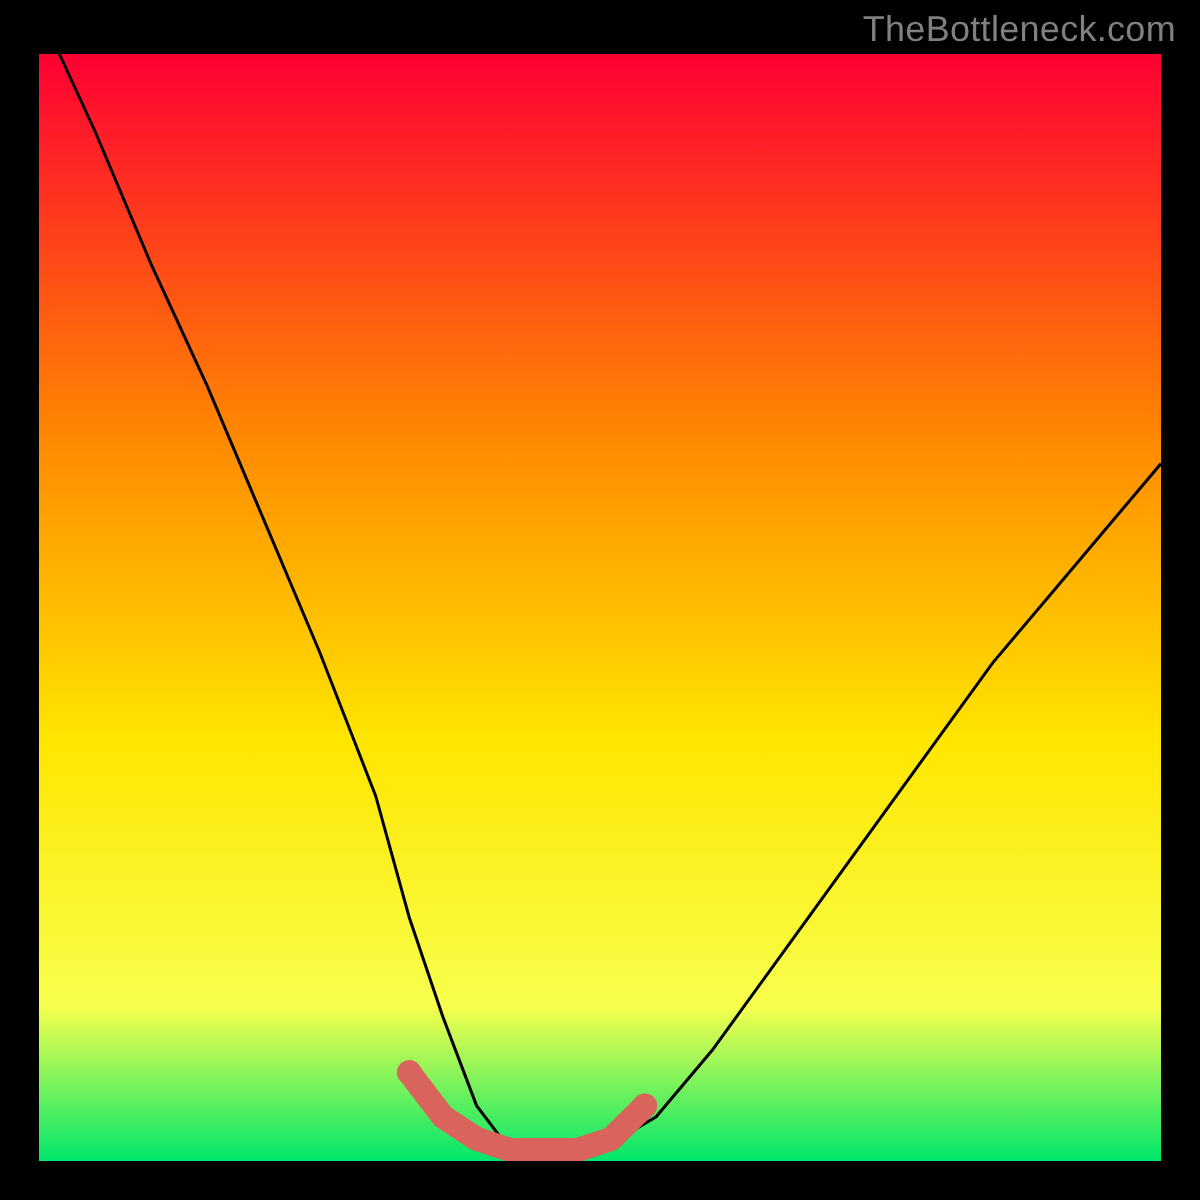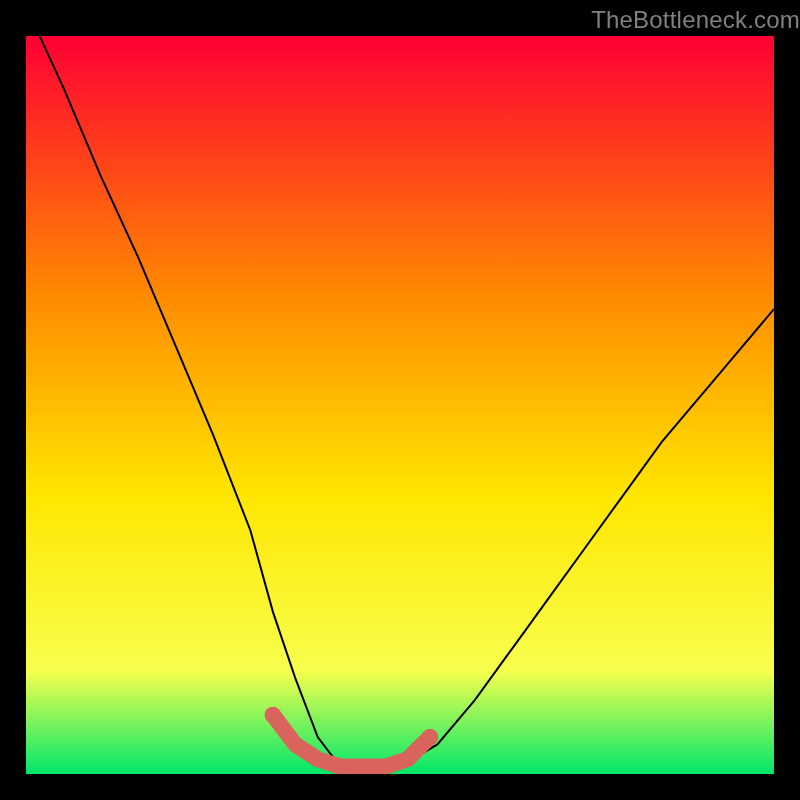--- a/index.html
+++ b/index.html
@@ -13,21 +13,21 @@
   }
   .frame {
     position: relative;
     width: 800px;
     height: 800px;
     background: #000;
   }
   .watermark {
     position: absolute;
     top: 6px;
-    right: 0;
+    right: 16px;
     color: #808080;
     font-size: 24px;
     font-weight: 500;
     letter-spacing: 0.2px;
     user-select: none;
   }
   .plot-area {
     position: absolute;
     left: 26px;
     top: 36px;

